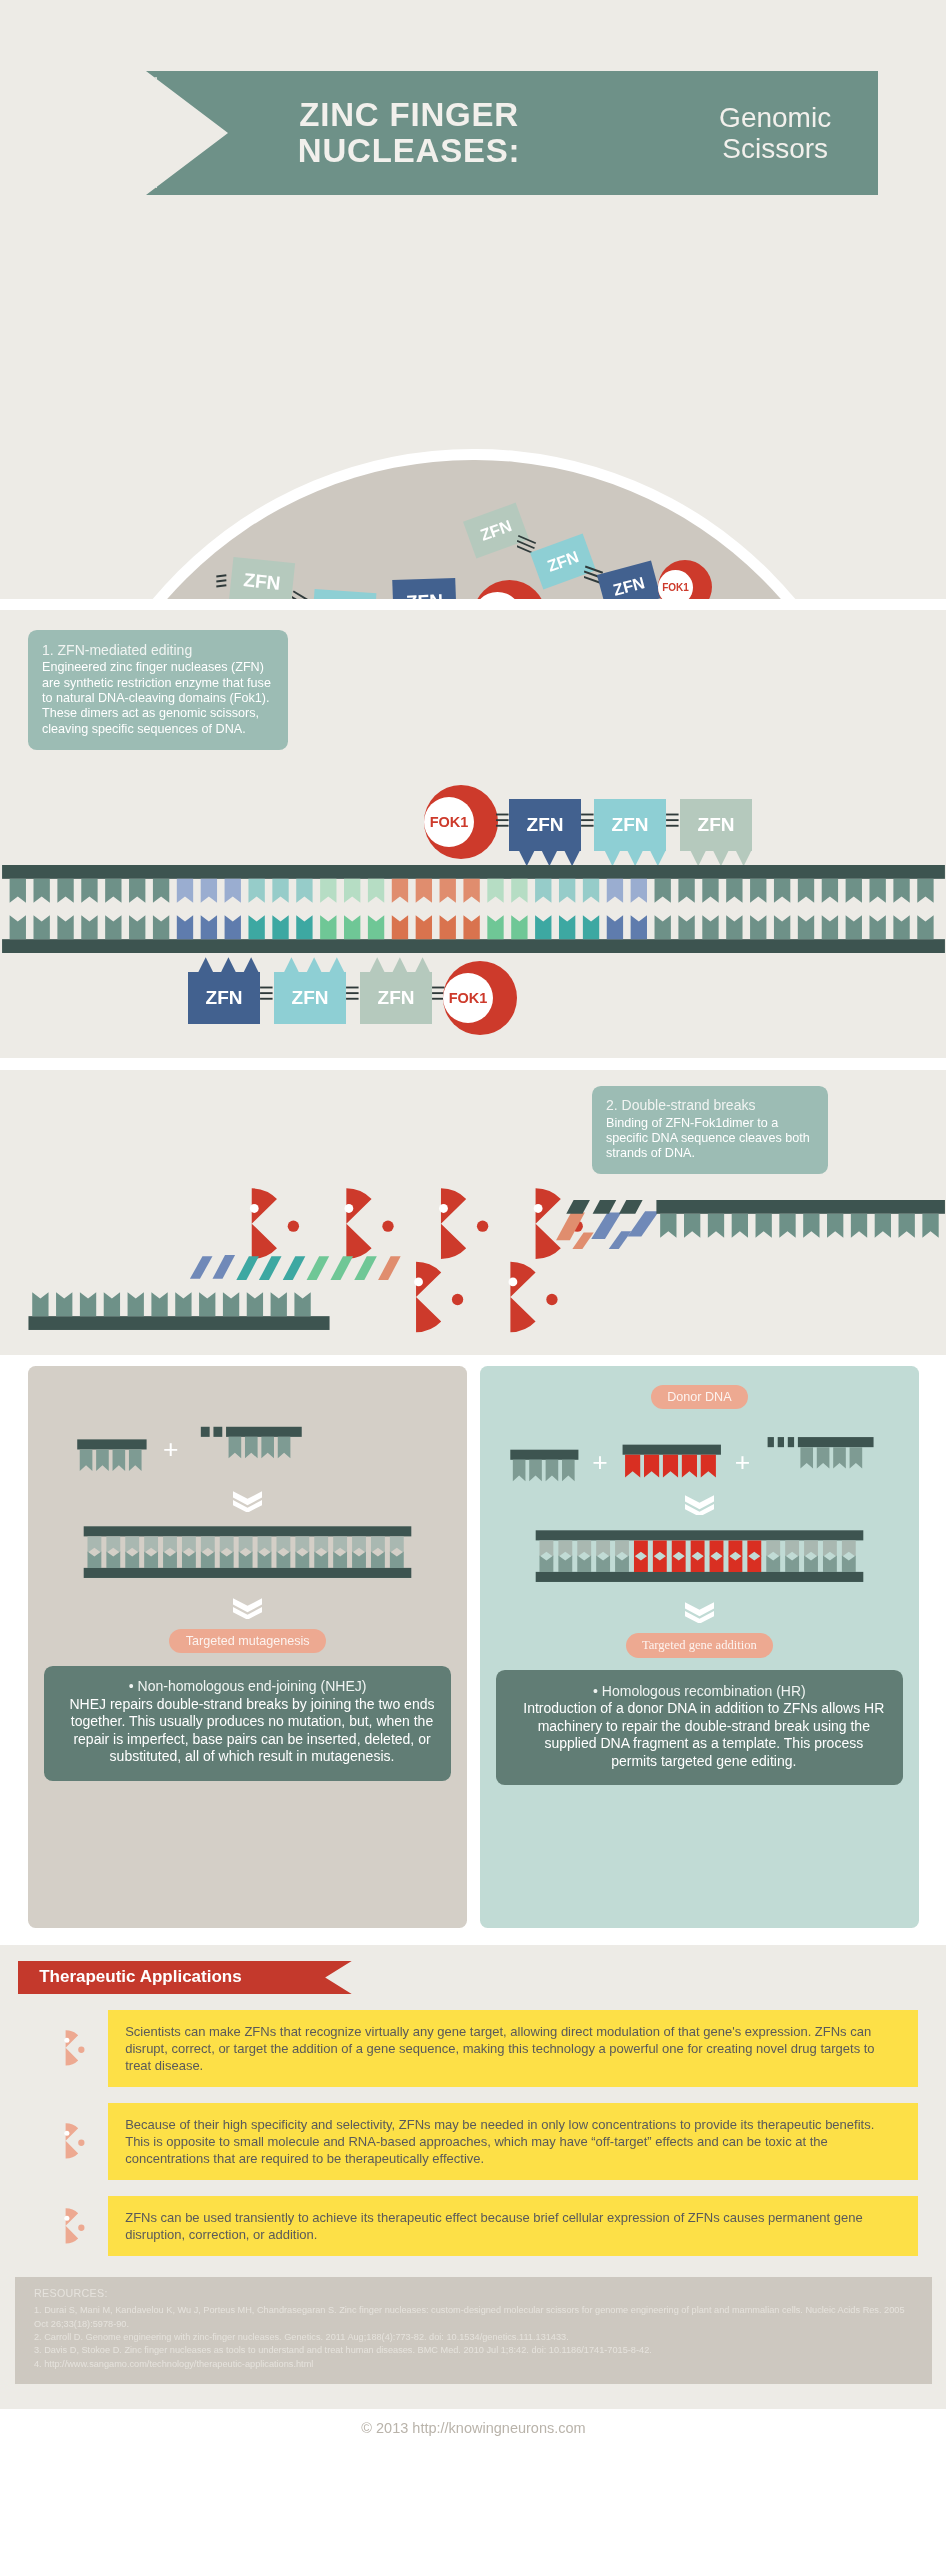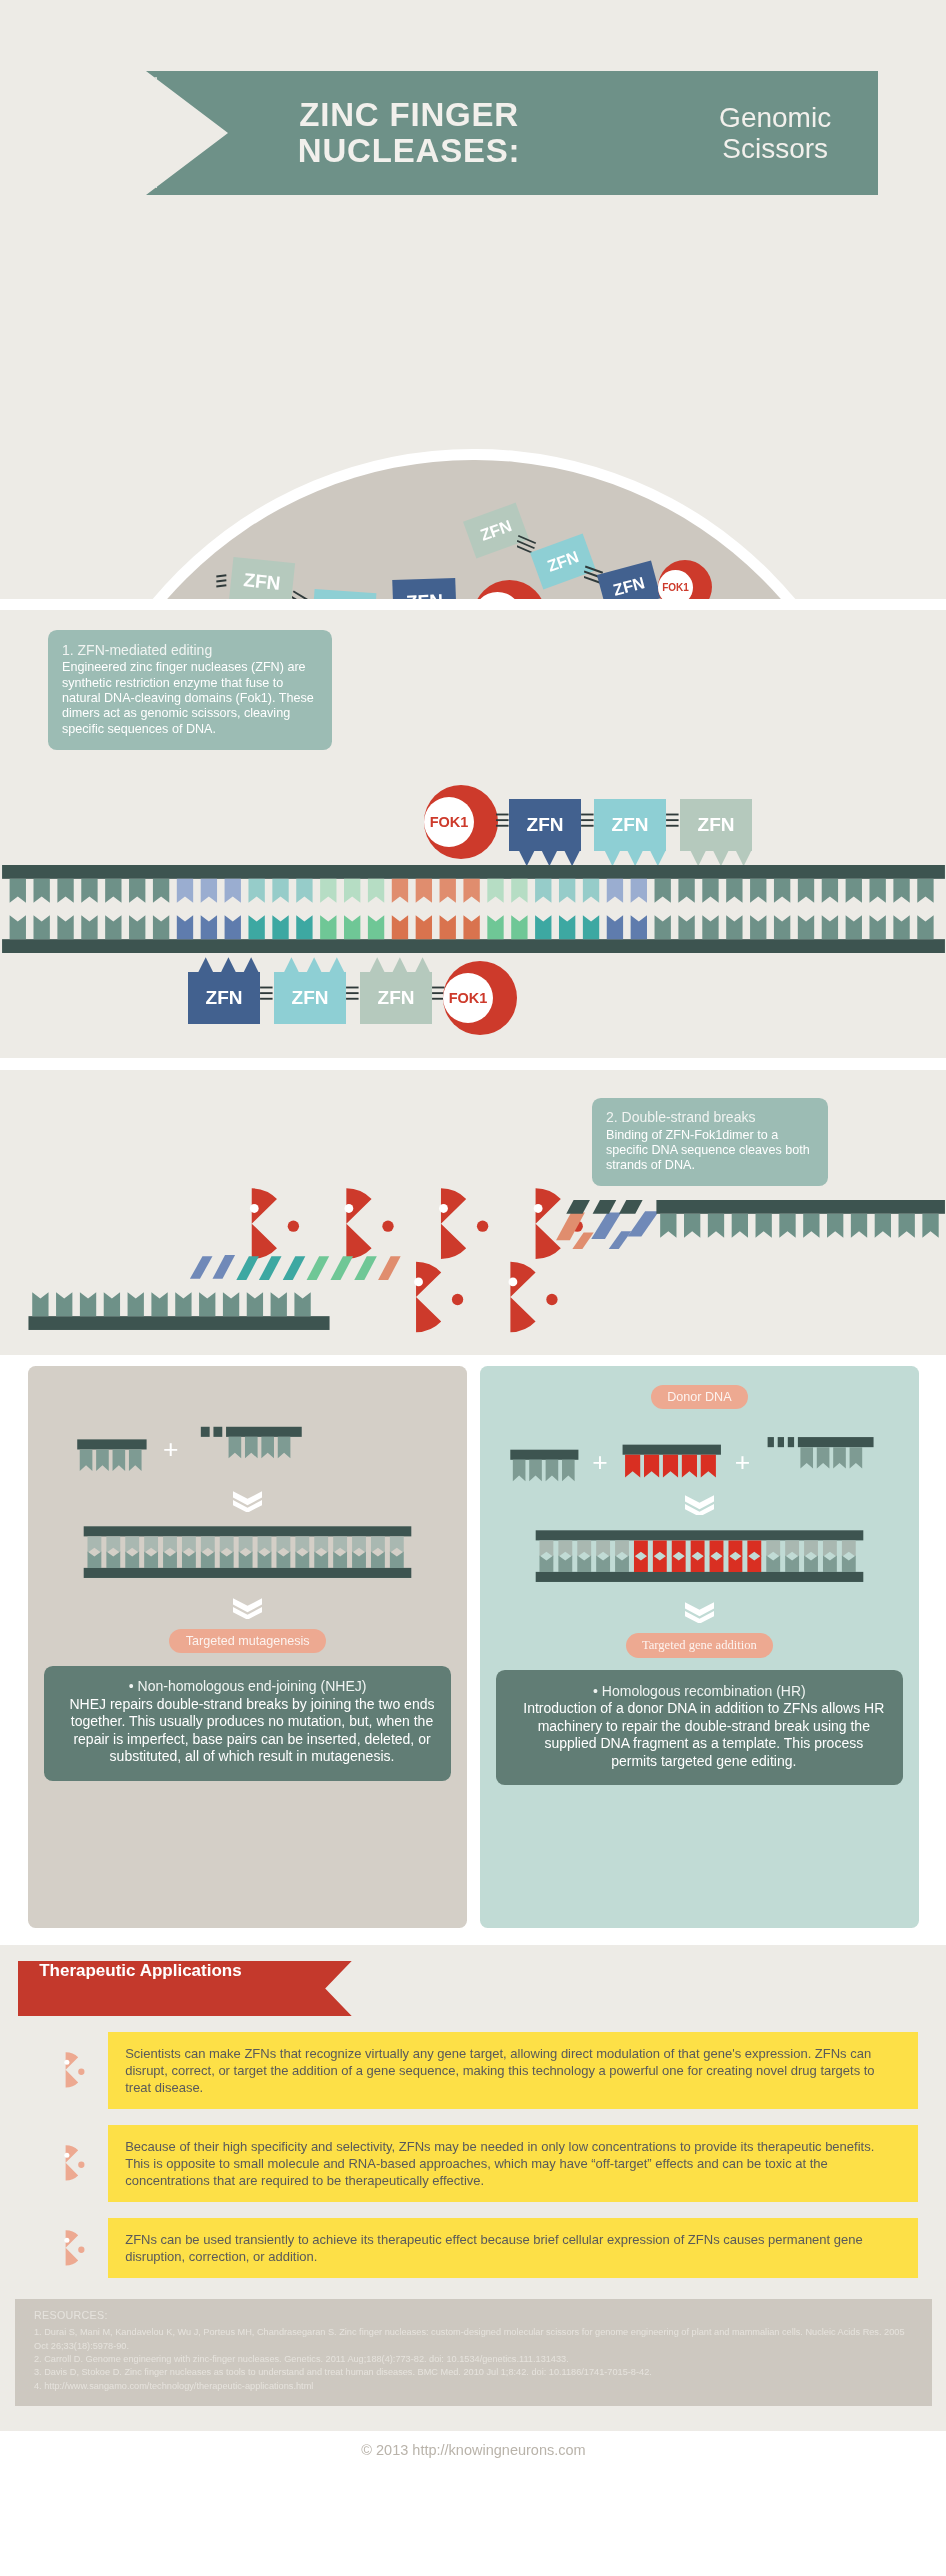--- a/index.html
+++ b/index.html
@@ -159,23 +159,23 @@
     font-size: 14px;
     line-height: 1.25;
     text-align: center;
   }
   .darkbox .hd { color: #f0f4f2; }
 
   
   .thera-wrap { background: #edebe6; padding: 16.4px 0 25px 0; }
   .thera-banner {
     background: #c4392c;
-    width: 334px; height: 55px;
+    width: 334px; height: 33px;
     clip-path: polygon(0 0, 100% 0, calc(100% - 26.5px) 50%, 100% 100%, 0 100%);
-    display: flex; 
+    display: flex; align-items: center;
     padding-left: 21.5px;
     margin-left: 17.7px;
     color: #ffffff; font-size: 17px; font-weight: bold;
   }
   .thera-item {
     display: flex; align-items: center;
     margin: 16.4px 29px 0 49px;
   }
   .thera-item .txt {
     background: #fde047;
@@ -297,21 +297,21 @@
 
       <div class="fok-circle" style="left:473px; top:366px; width:73px; height:73px;">
         <div class="inner" style="width:49px;height:49px;font-size:14px;">FOK1</div>
       </div>
     </div>
   </div>
 
   <div class="gap"></div>
 
   <div class="section-pad" style="height:448px;">
-    <div class="callout" style="left:48px; top:20px; width:284px;padding-left:14px;">
+    <div class="callout" style="left:28px; top:20px; width:260px;padding-left:14px;">
       <h3>1. ZFN-mediated editing</h3>
       <p>Engineered zinc finger nucleases (ZFN) are synthetic restriction enzyme that fuse to natural DNA-cleaving domains (Fok1). These dimers act as genomic scissors, cleaving specific sequences of DNA.</p>
     </div>
 
     <div>
       <div class="fok-circle" style="left:424px; top:175px; width:74px; height:74px;">
         <div class="inner" style="width:50px;height:50px;font-size:14.5px;">FOK1</div>
       </div>
       <svg style="position:absolute;left:496px;top:202px;" width="16.4" height="25" viewBox="0 0 26 40">
         <g stroke="#2f3a3a" stroke-width="3">
@@ -516,21 +516,21 @@
       </svg>
       <div class="fok-circle" style="left:443px; top:351px; width:74px; height:74px;">
         <div class="inner" style="width:50px;height:50px;font-size:14.5px;">FOK1</div>
       </div>
     </div>
   </div>
 
   <div class="gap"></div>
 
   <div class="section-pad" style="height:285px;">
-    <div class="callout" style="left:592px; top:28px; width:236px;">
+    <div class="callout" style="left:592px; top:16px; width:236px;">
       <h3>2. Double-strand breaks</h3>
       <p>Binding of ZFN-Fok1dimer to a specific DNA sequence cleaves both strands of DNA.</p>
     </div>
 
     <svg style="position:absolute;left:215px;top:112px;" width="404" height="82" viewBox="0 0 640 130">
       <g fill="#cd3a2b">
         <path d="M58 10 a56 56 0 1 0 0 112 a56 56 0 0 1 0 -112 z M58 10 a56 56 0 0 1 40 17 l-40 39 z M58 122 a56 56 0 0 0 40 -17 l-40 -39 z"></path>
         <circle cx="62" cy="42" r="7" fill="#ffffff"></circle>
         <circle cx="124" cy="70" r="9"></circle>
       </g>

